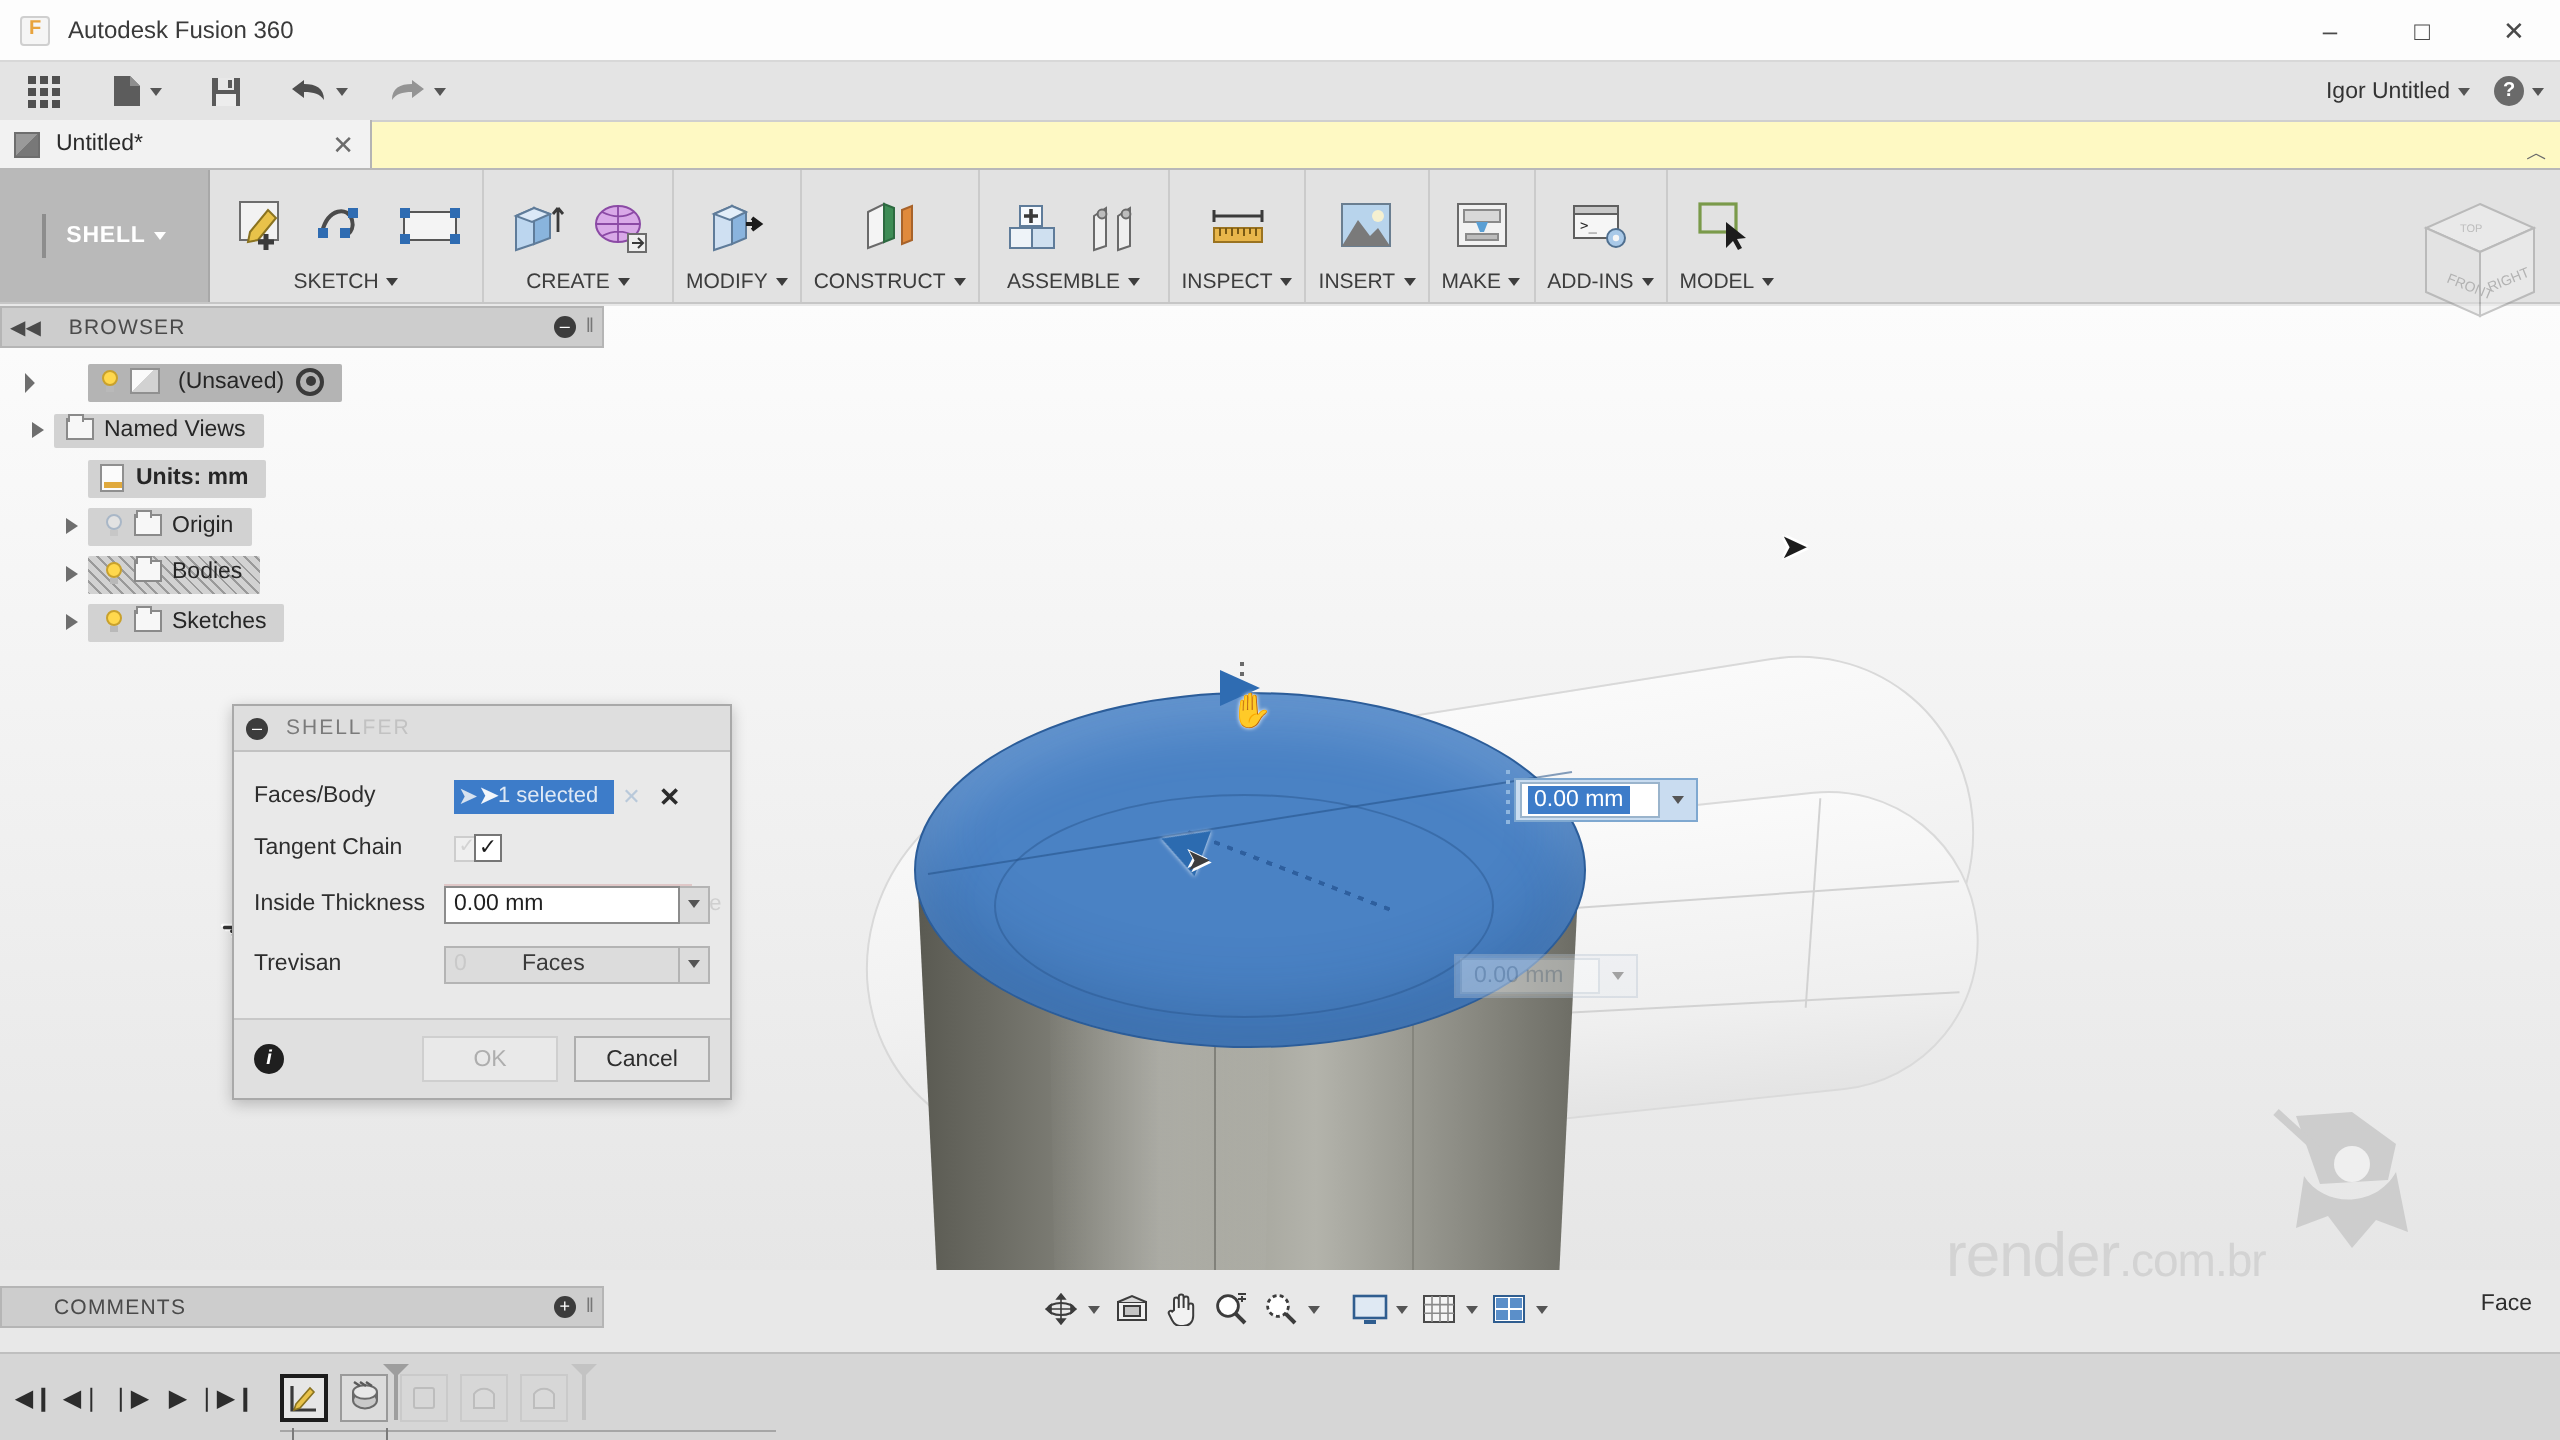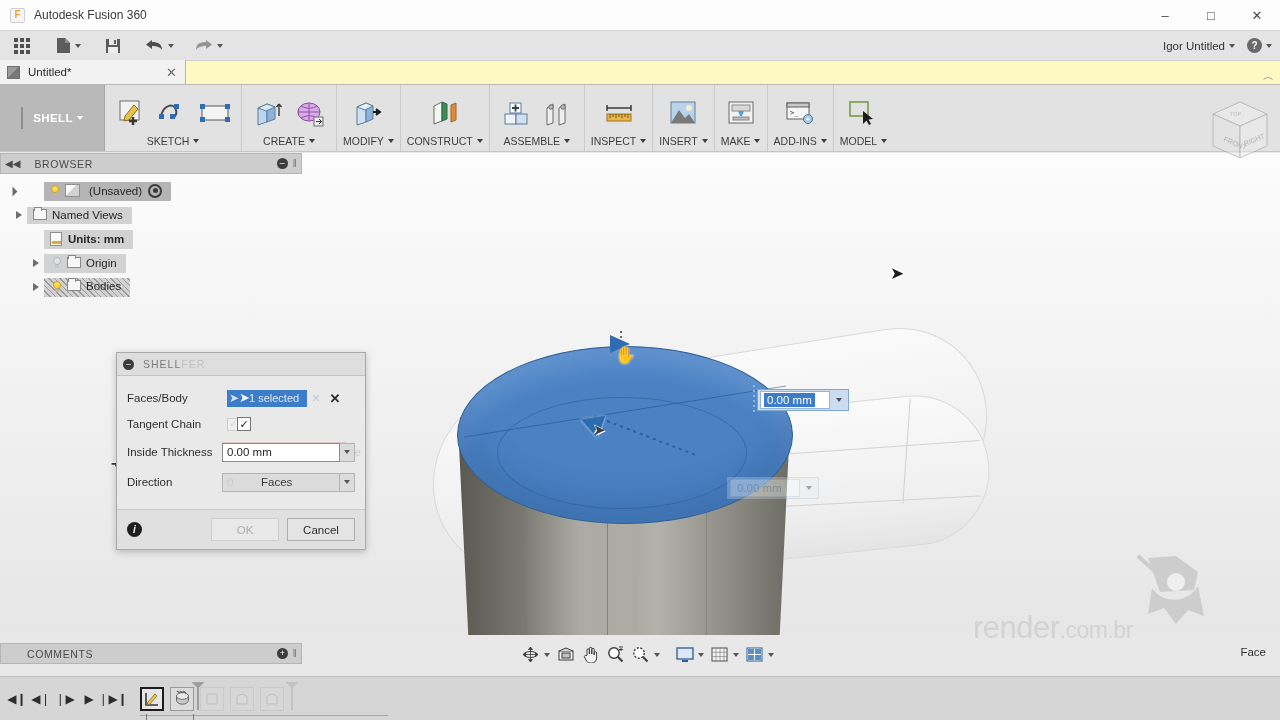--- a/index.html
+++ b/index.html
@@ -817,20 +817,33 @@
         <span class="node-label hatch" style="display:flex;">
           <span class="bulb">
               <i></i>
               <b></b>
             </span>
           <span class="folder"></span>
           <span>Bodies</span>
         </span>
       </div>
 
+      <div class="tree-row" style="padding-left:28px;">
+        <span class="tw">
+            <span class="tri"></span>
+          </span>
+        <span class="node-label" style="display:flex;align-items:center;">
+          <span class="bulb">
+              <i></i>
+              <b></b>
+            </span>
+          <span class="folder"></span>
+          <span>Sketches</span>
+        </span>
+      </div>
 
     </div>
   </div>
 
   <div class="shell-dialog">
     <div class="sd-header">
       <span class="circ-minus">–</span>
       <span class="sd-title"><span>SHELL</span><span class="ghosttxt">FER</span></span>
     </div>
 
@@ -863,21 +876,21 @@
           <span class="ghost-inp"></span>
           <span class="ghost-inp-txt">Distance</span>
           <span class="txt-inp">0.00 mm</span>
           <span class="dd-btn" style="position:relative;z-index:2;">
               <span class="caret" style="margin:0;"></span>
             </span>
         </span>
       </div>
 
       <div class="sd-row" style="height:30px;">
-        <span class="sd-label">Direction</span>
+        <span class="sd-label">Trevisan</span>
         <span class="inp-wrap">
           <span class="dd">
             <span class="ghostnum">0</span>
             <span class="ddlabel">Faces</span>
           </span>
           <span class="dd-btn">
               <span class="caret" style="margin:0;"></span>
             </span>
         </span>
       </div>

